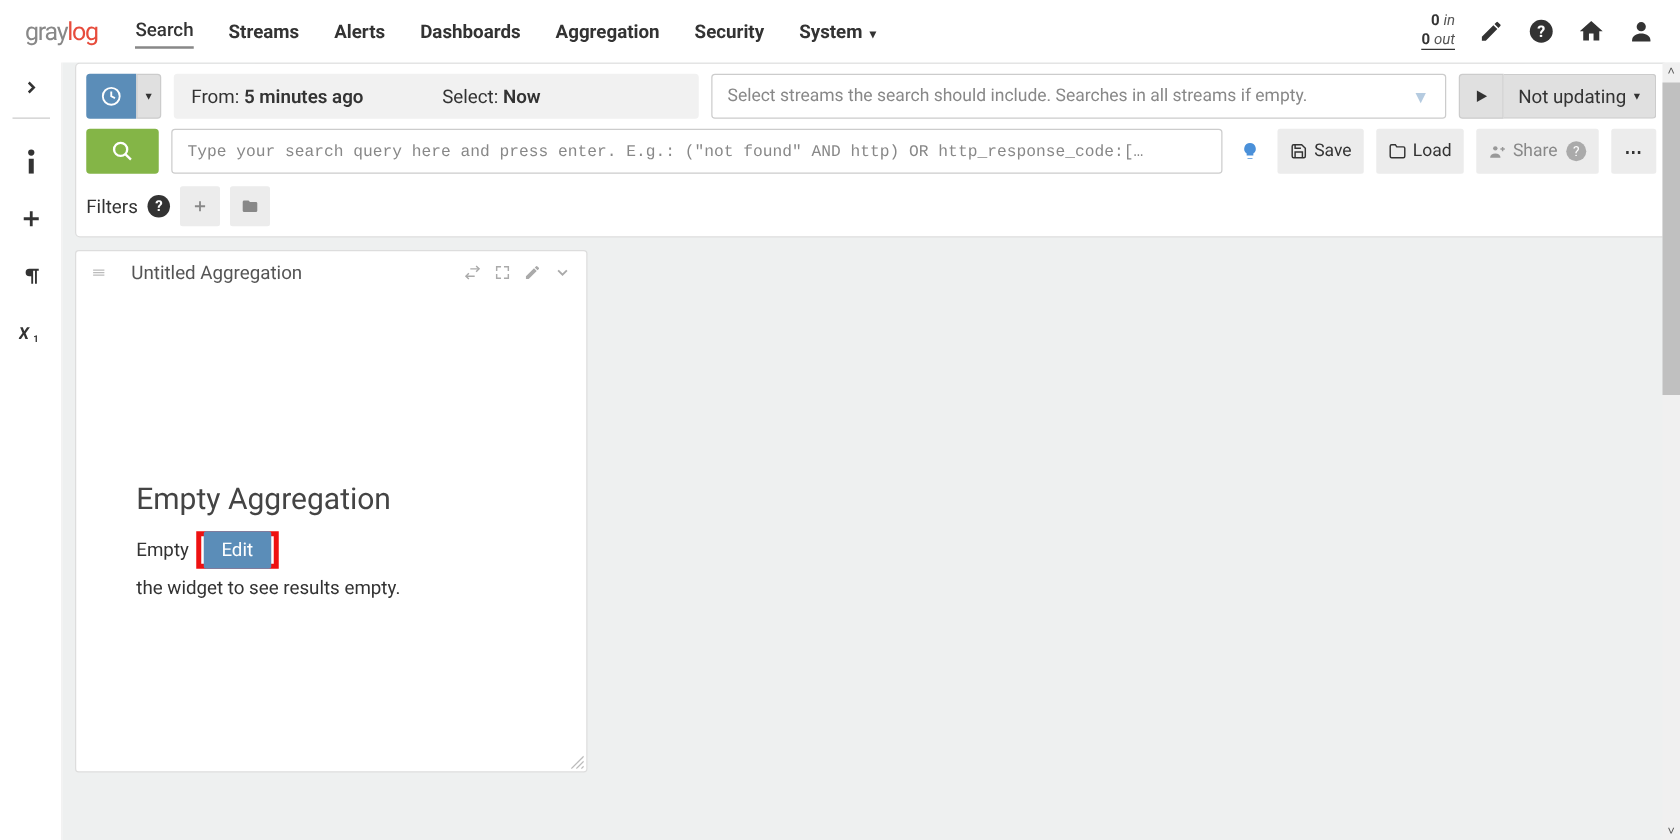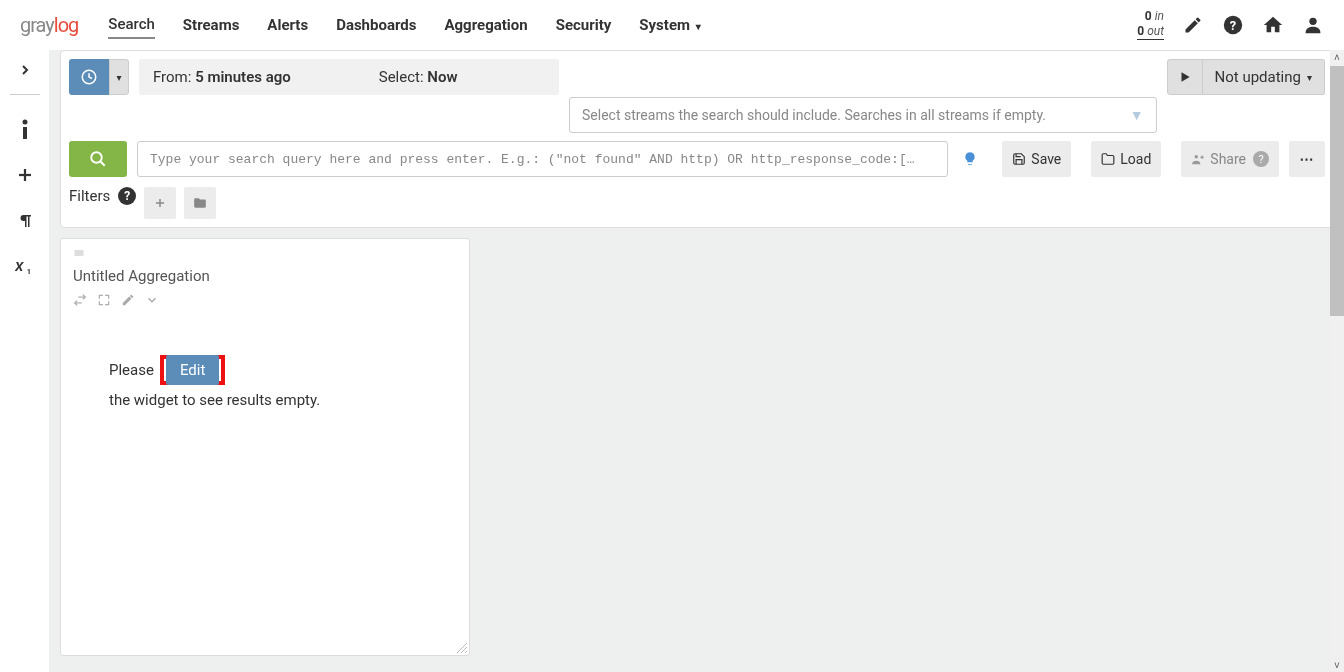--- a/index.html
+++ b/index.html
@@ -28,44 +28,44 @@
 .breadcrumb { padding: 14px 12px 10px 12px; font-size: 15px; }
 .breadcrumb a { color: #4a90d9; text-decoration: none; }
 .breadcrumb .sep { margin: 0 2px; color: #666; }
 
 .panel { background: #fff; margin: 0 10px 10px 10px; border: 1px solid #ddd; border-radius: 4px; padding: 8px; }
 
 .row1 { display: flex; gap: 10px; align-items: stretch; }
 .time-btn-group { display: flex; }
 .time-btn { background: #5b8db8; color: #fff; width: 40px; height: 36px; display: flex; align-items: center; justify-content: center; border-radius: 3px 0 0 3px; cursor: pointer; }
 .time-caret { background: #e0e0e0; width: 20px; height: 36px; display: flex; align-items: center; justify-content: center; border-radius: 0 3px 3px 0; cursor: pointer; border: 1px solid #ccc; font-size: 10px; }
-.range-box { flex: 0 0 420px; background: #f1f1f1; border-radius: 3px; height: 36px; display: flex; align-items: center; padding: 0 14px; gap: 88px; font-size: 15px; }
+.range-box { flex: 0 0 420px; background: #f1f1f1; border-radius: 3px; height: 36px; display: flex; align-items: center; padding: 0 14px; gap: 63px; font-size: 15px; }
 .range-box .b { font-weight: 600; }
-.stream-select { flex: 1; border: 1px solid #ccc; border-radius: 3px; height: 36px; display: flex; align-items: center; padding: 0 12px; color: #888; justify-content: space-between; cursor: pointer; margin-top: 38px; }
+.stream-select { flex: 1; border: 1px solid #ccc; border-radius: 3px; height: 36px; display: flex; align-items: center; padding: 0 12px; color: #888; justify-content: space-between; cursor: pointer; }
 .stream-select .tri { color: #b5cbe0; }
 .refresh-group { display: flex; }
 .play-btn { background: #e0e0e0; width: 36px; height: 36px; display: flex; align-items: center; justify-content: center; border-radius: 3px 0 0 3px; cursor: pointer; border: 1px solid #ccc; }
 .refresh-btn { background: #e0e0e0; height: 36px; padding: 0 12px; display: flex; align-items: center; border-radius: 0 3px 3px 0; cursor: pointer; border: 1px solid #ccc; border-left: none; font-size: 15px; gap: 4px; justify-content: flex-end; }
 
 .row2 { display: flex; gap: 10px; align-items: stretch; margin-top: 8px; }
 .search-btn { background: #84b547; width: 58px; height: 36px; display: flex; align-items: center; justify-content: center; border-radius: 3px; cursor: pointer; }
 .query-input { flex: 1; border: 1px solid #ccc; border-radius: 3px; height: 36px; padding: 0 12px; font-family: "Courier New", monospace; font-size: 13px; color: #888; display: flex; align-items: center; overflow: hidden; white-space: nowrap; }
 .bulb { width: 24px; display: flex; align-items: center; justify-content: center; color: #4a90d9; cursor: pointer; }
-.action-btn { background: #ececec; height: 36px; padding: 0 10px; display: flex; align-items: center; gap: 5px; cursor: pointer; font-size: 14px; border-radius: 2px; margin-left: 10px; }
+.action-btn { background: #ececec; height: 36px; padding: 0 10px; display: flex; align-items: center; gap: 5px; cursor: pointer; font-size: 14px; border-radius: 2px; }
 .action-btn.share { color: #888; }
 .action-btn .help-badge { background: #aaa; color: #fff; border-radius: 50%; width: 16px; height: 16px; font-size: 11px; display: flex; align-items: center; justify-content: center; margin-left: 2px; }
 .more-btn { background: #ececec; height: 36px; width: 36px; display: flex; align-items: center; justify-content: center; cursor: pointer; border-radius: 2px; font-weight: bold; letter-spacing: 1px; }
 
-.row3 { display: flex; gap: 8px; align-items: flex-start; margin-top: 10px; }
+.row3 { display: flex; gap: 8px; align-items: center; margin-top: 10px; }
 .filters-lbl { font-size: 15px; }
 .help-dot { background: #333; color: #fff; border-radius: 50%; width: 18px; height: 18px; font-size: 12px; display: inline-flex; align-items: center; justify-content: center; font-weight: bold; }
 .sq-btn { background: #ececec; width: 32px; height: 32px; display: flex; align-items: center; justify-content: center; cursor: pointer; border-radius: 2px; }
 
 .widget { background: #fff; margin: 0 10px 10px 10px; border: 1px solid #ddd; border-radius: 3px; width: 410px; height: 418px; position: relative; }
-.widget-header { display: flex; padding: 8px 12px; gap: 8px; flex-direction: column; }
+.widget-header { display: flex; align-items: center; padding: 8px 12px; gap: 20px; }
 .widget-title { flex: 1; font-size: 15px; color: #555; }
 .widget-icons { display: flex; gap: 10px; color: #aaa; }
 .widget-icons span { cursor: pointer; }
 .widget-body { padding: 40px 48px; }
 .empty-title { font-size: 24px; color: #444; margin-bottom: 12px; margin-top: 110px; }
 .empty-text { font-size: 15px; color: #333; display: flex; align-items: center; gap: 6px; flex-wrap: wrap; }
 .edit-btn { background: #5b8db8; color: #ffffff; padding: 6px 14px; border-radius: 2px; cursor: pointer; }
 .highlight-box { border: 4px solid #e11; padding: 2px; display: inline-block; }
 .resize-handle { position: absolute; bottom: 2px; right: 2px; width: 12px; height: 12px; color: #bbb; cursor: nwse-resize; }
 
@@ -275,22 +275,23 @@
               </svg>
           </span>
           <span>
             <svg width="14" height="14" viewBox="0 0 24 24" fill="none" stroke="#aaa" stroke-width="2.5">
                 <polyline points="6 9 12 15 18 9"></polyline>
               </svg>
           </span>
         </div>
       </div>
       <div class="widget-body">
+        <div class="empty-title">Empty Aggregation</div>
         <div class="empty-text">
-          <span>Please</span>
+          <span>Empty</span>
           <span class="highlight-box">
             <span class="edit-btn">Edit</span>
           </span>
           <span>the widget to see results empty.</span>
         </div>
       </div>
       <div class="resize-handle">
         <svg width="12" height="12" viewBox="0 0 12 12" fill="none" stroke="#bbb" stroke-width="1">
             <line x1="2" y1="12" x2="12" y2="2"></line>
             <line x1="6" y1="12" x2="12" y2="6"></line>

